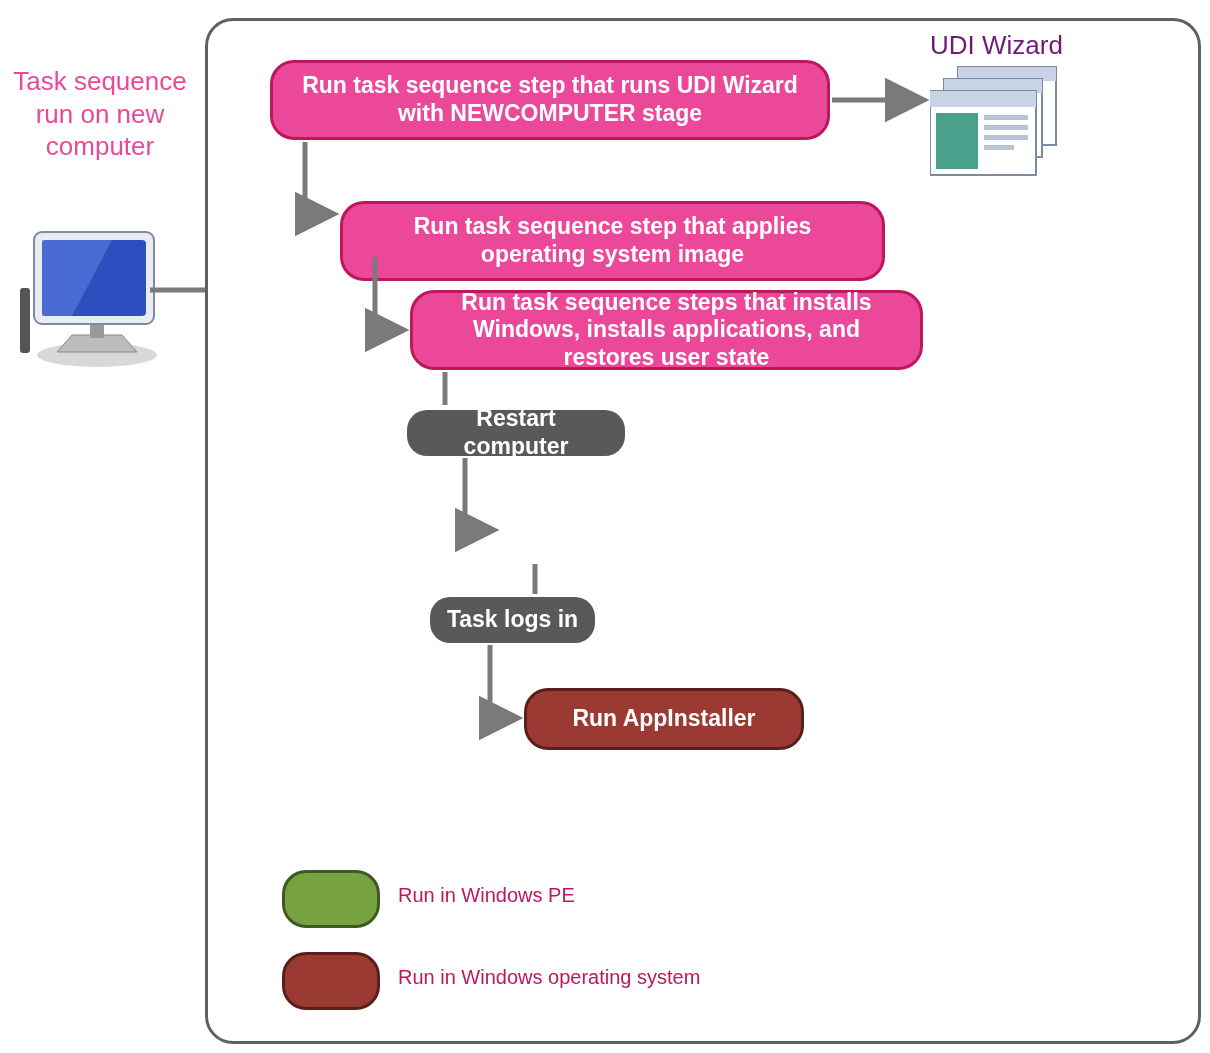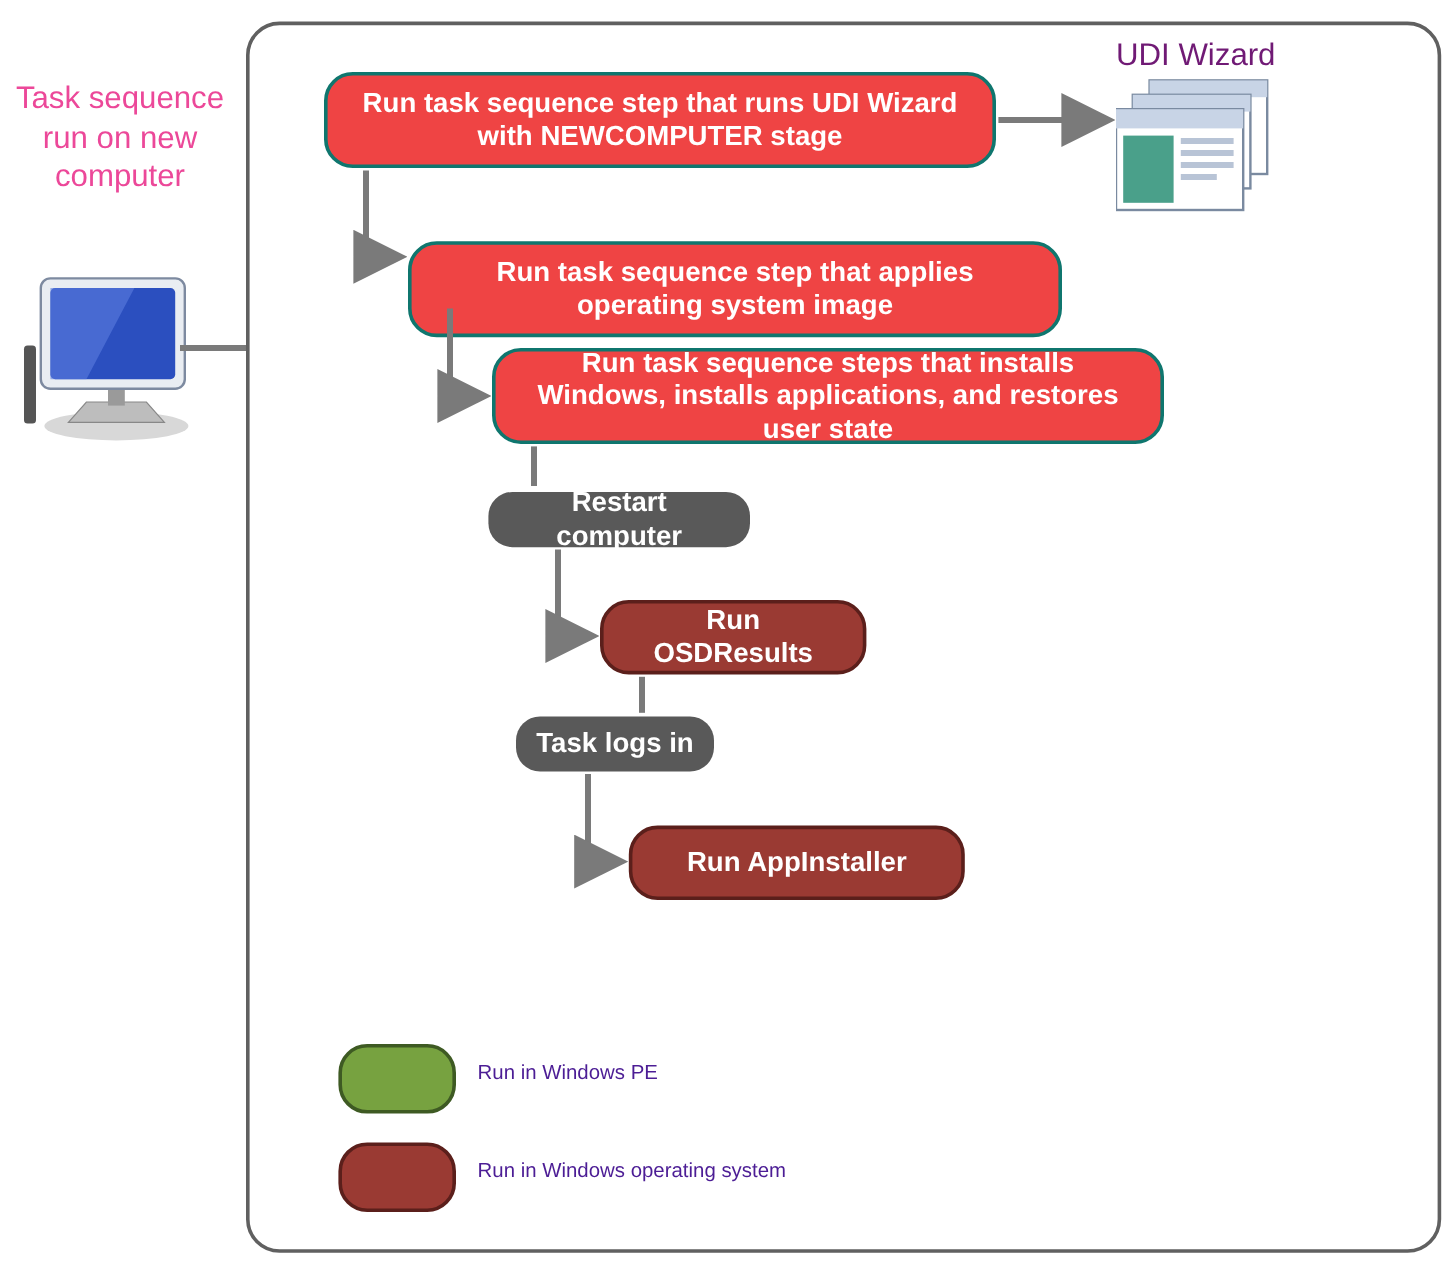--- a/index.html
+++ b/index.html
@@ -51,22 +51,22 @@
     align-items: center;
     justify-content: center;
     text-align: center;
     font-weight: 700;
     color: #fff;
     box-sizing: border-box;
     padding: 6px 16px;
     line-height: 1.2;
   }
   .green {
-    background: #ef4444;
-    border: 3px solid #0f766e;
+    background: #ec4899;
+    border: 3px solid #be185d;
     font-size: 23px;
   }
   .red {
     background: #9a3a33;
     border: 3px solid #5b1f1b;
     font-size: 23px;
   }
   .gray {
     background: #595959;
     border: none;
@@ -77,22 +77,22 @@
   .legend-box {
     position: absolute;
     border-radius: 24px;
     width: 92px;
     height: 52px;
   }
   .legend-green { background:#77a240; border:3px solid #3e5a23; }
   .legend-red   { background:#9a3a33; border:3px solid #5b1f1b; }
   .legend-text {
     position: absolute;
-    color: #4c1d95;
-    font-size: 17px;
+    color: #be185d;
+    font-size: 20px;
   }
   .top-label {
     position: absolute;
     color: #701a75;
     font-size: 26px;
   }
   svg.arrows {
     position: absolute;
     left:0; top:0;
     width:1210px;
@@ -142,25 +142,24 @@
         <rect x="54" y="44" width="44" height="5" fill="#b8c4d6"></rect>
         <rect x="54" y="54" width="30" height="5" fill="#b8c4d6"></rect>
       </g>
     </svg>
   </div>
 
   <div class="node green" style="left:270px; top:60px; width:560px; height:80px;">Run task sequence step  that runs UDI Wizard with NEWCOMPUTER  stage</div>
 
   <div class="node green" style="left:340px; top:175px; width:545px; height:80px;margin-top:26px;">Run  task sequence step that applies operating system image</div>
 
-  <div class="node green" style="left:410px; top:290px; width:560px; height:80px;">Run task sequence steps that installs Windows, installs applications, and restores user state</div>
+  <div class="node green" style="left:410px; top:290px; width:513px; height:80px;">Run task sequence steps that installs Windows, installs applications, and restores user state</div>
 
   <div class="node gray" style="left:407px; top:410px; width:218px; height:46px;">Restart computer</div>
 
-  <div class="node red" style="left:500px; top:500px; width:222px; height:62px;">Run OSDResults</div>
 
   <div class="node gray" style="left:430px; top:597px; width:165px; height:46px;">Task logs in</div>
 
   <div class="node red" style="left:524px; top:688px; width:280px; height:62px;">Run AppInstaller</div>
 
   <div class="legend-box legend-green" style="left:282px; top:870px;"></div>
   <div class="legend-text" style="left:398px; top:884px;">Run in Windows  PE</div>
 
   <div class="legend-box legend-red" style="left:282px; top:952px;"></div>
   <div class="legend-text" style="left:398px; top:966px;">Run in Windows operating system</div>

